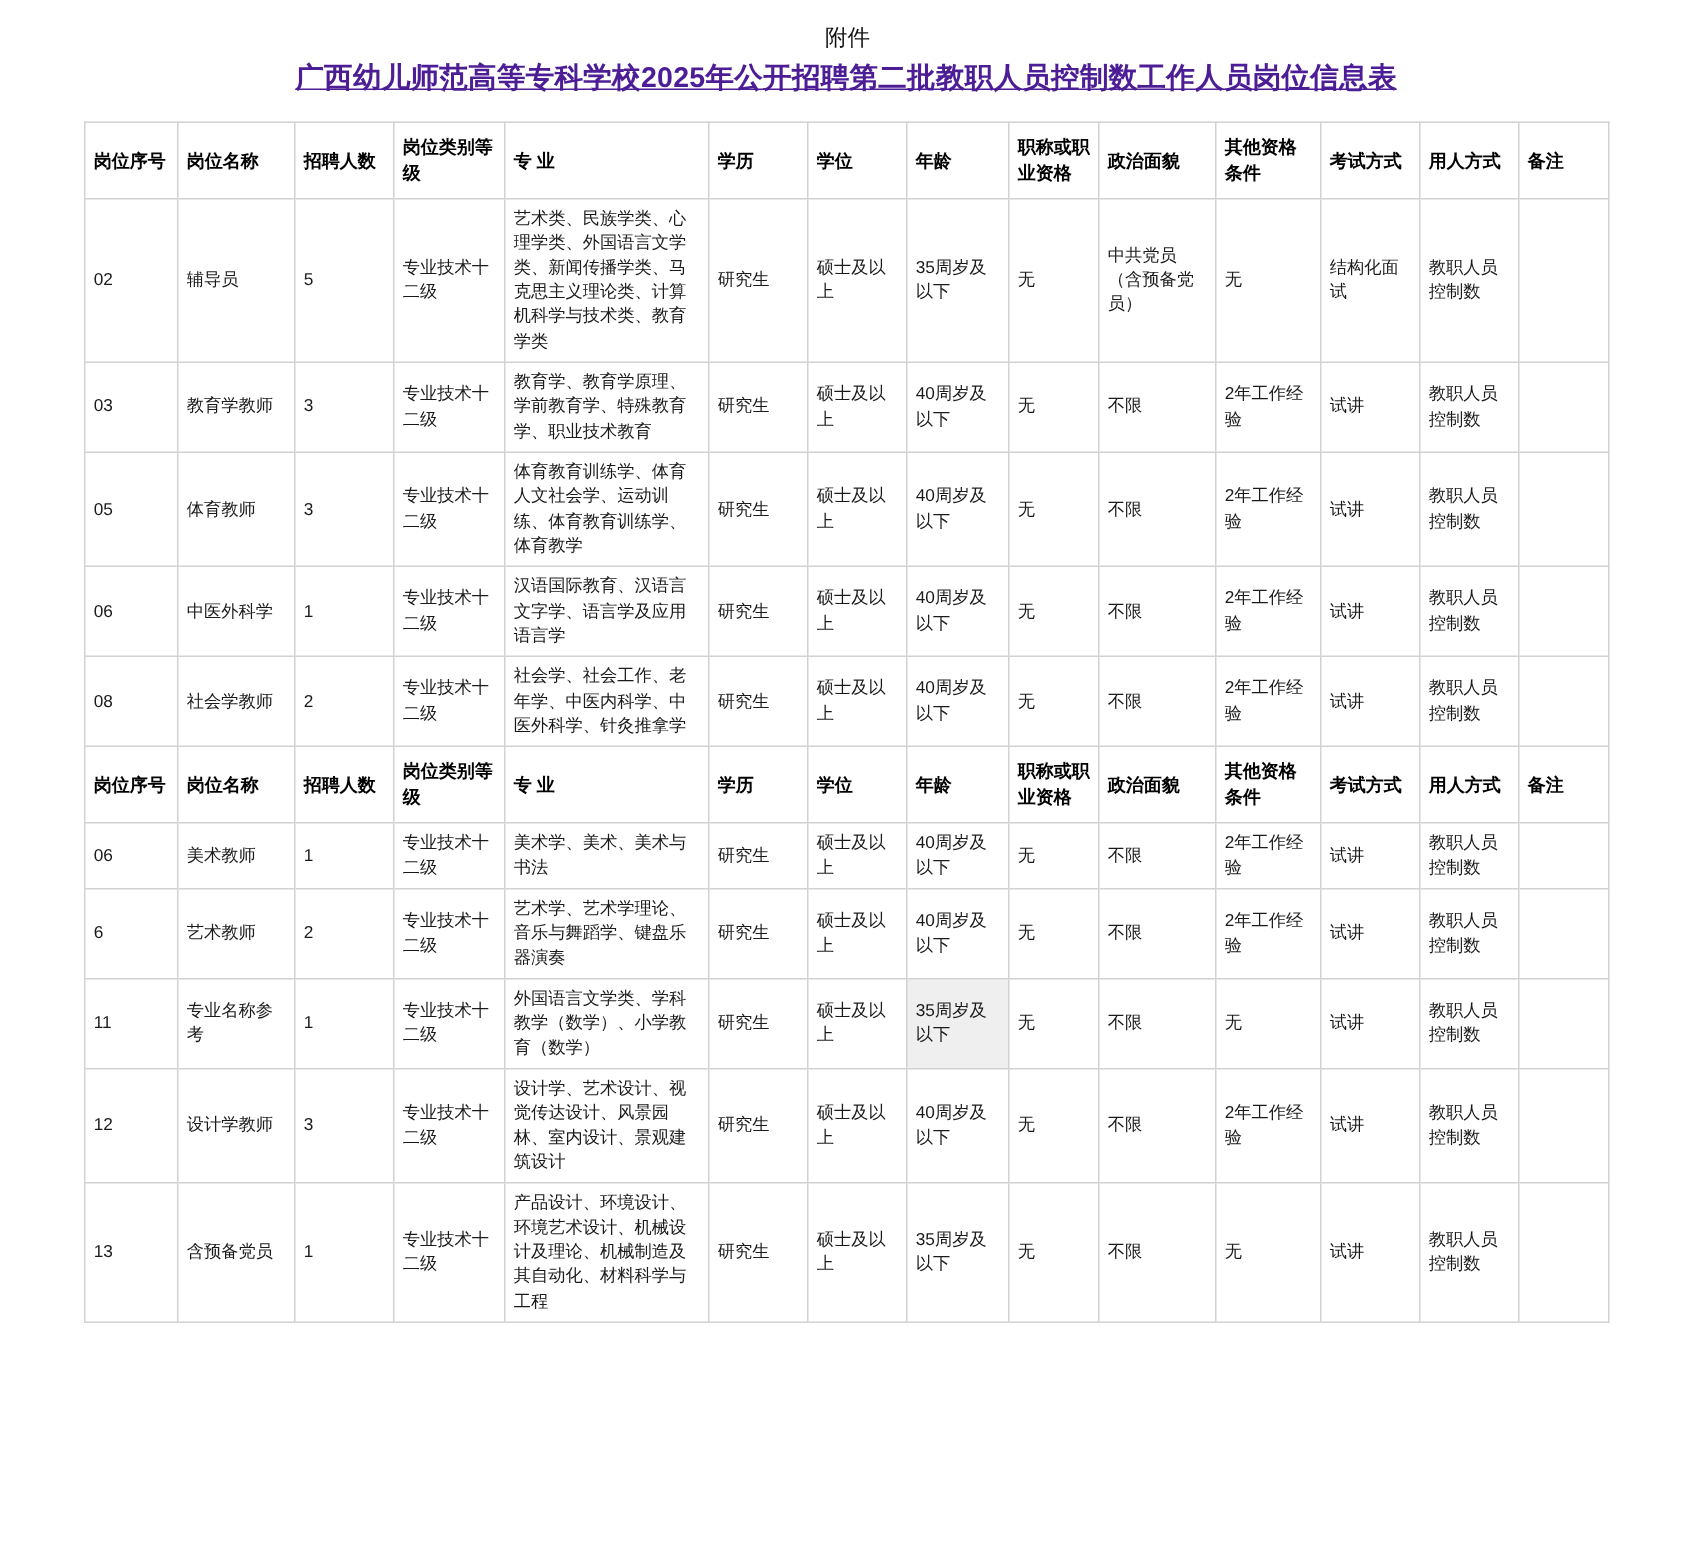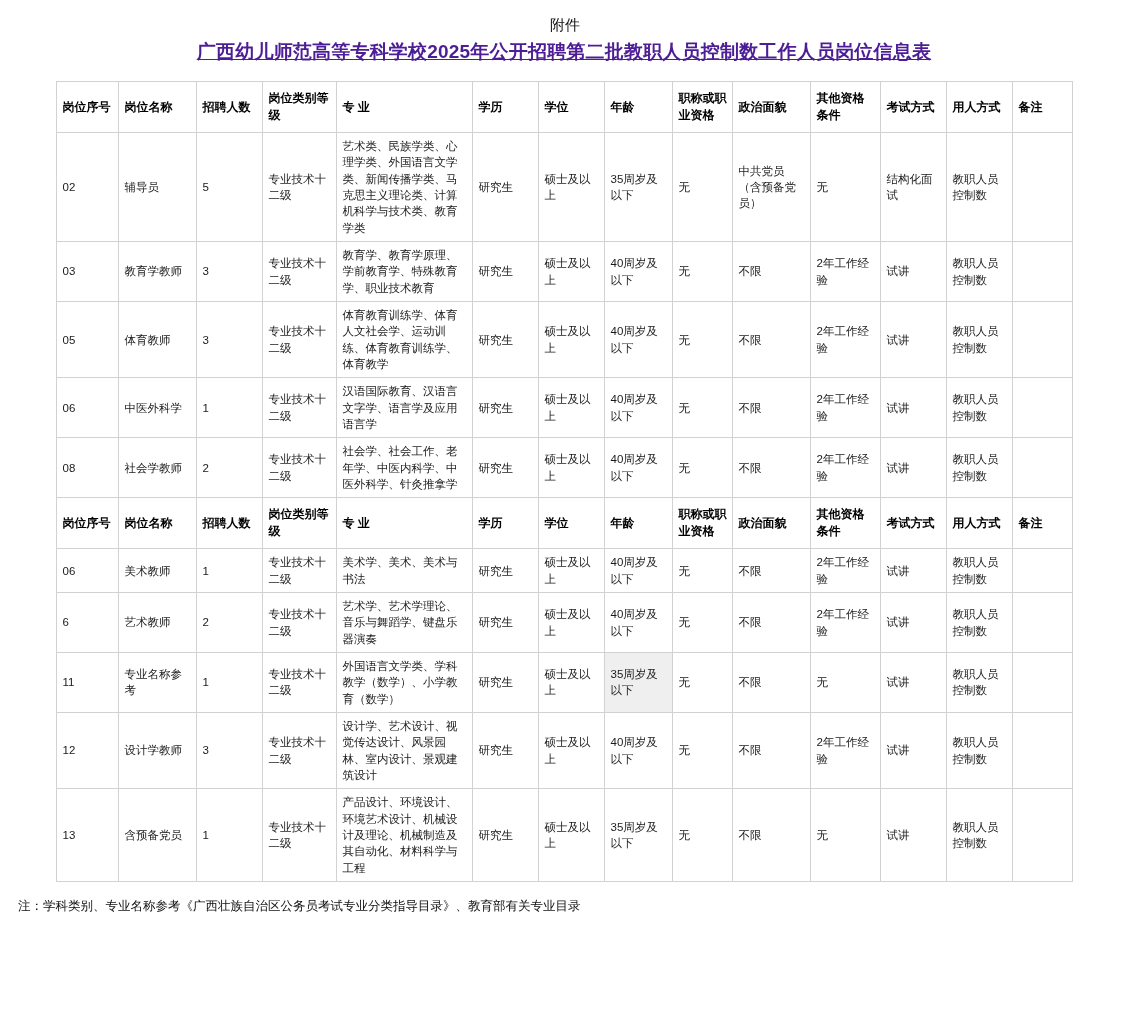--- a/index.html
+++ b/index.html
@@ -302,19 +302,18 @@
           <td>无</td>
           <td>不限</td>
           <td>无</td>
           <td>试讲</td>
           <td>教职人员控制数</td>
           <td></td>
         </tr>
       </tbody>
   </table>
 
-  <div class="note">注：学科类别、专业名称参考《广西壮族自治区公务员考试专业分类指导目录》、教育部有关专业目录</div>
 
   <div class="footer-nav">
     
   </div>
 
 </div>
 
 </body></html>

